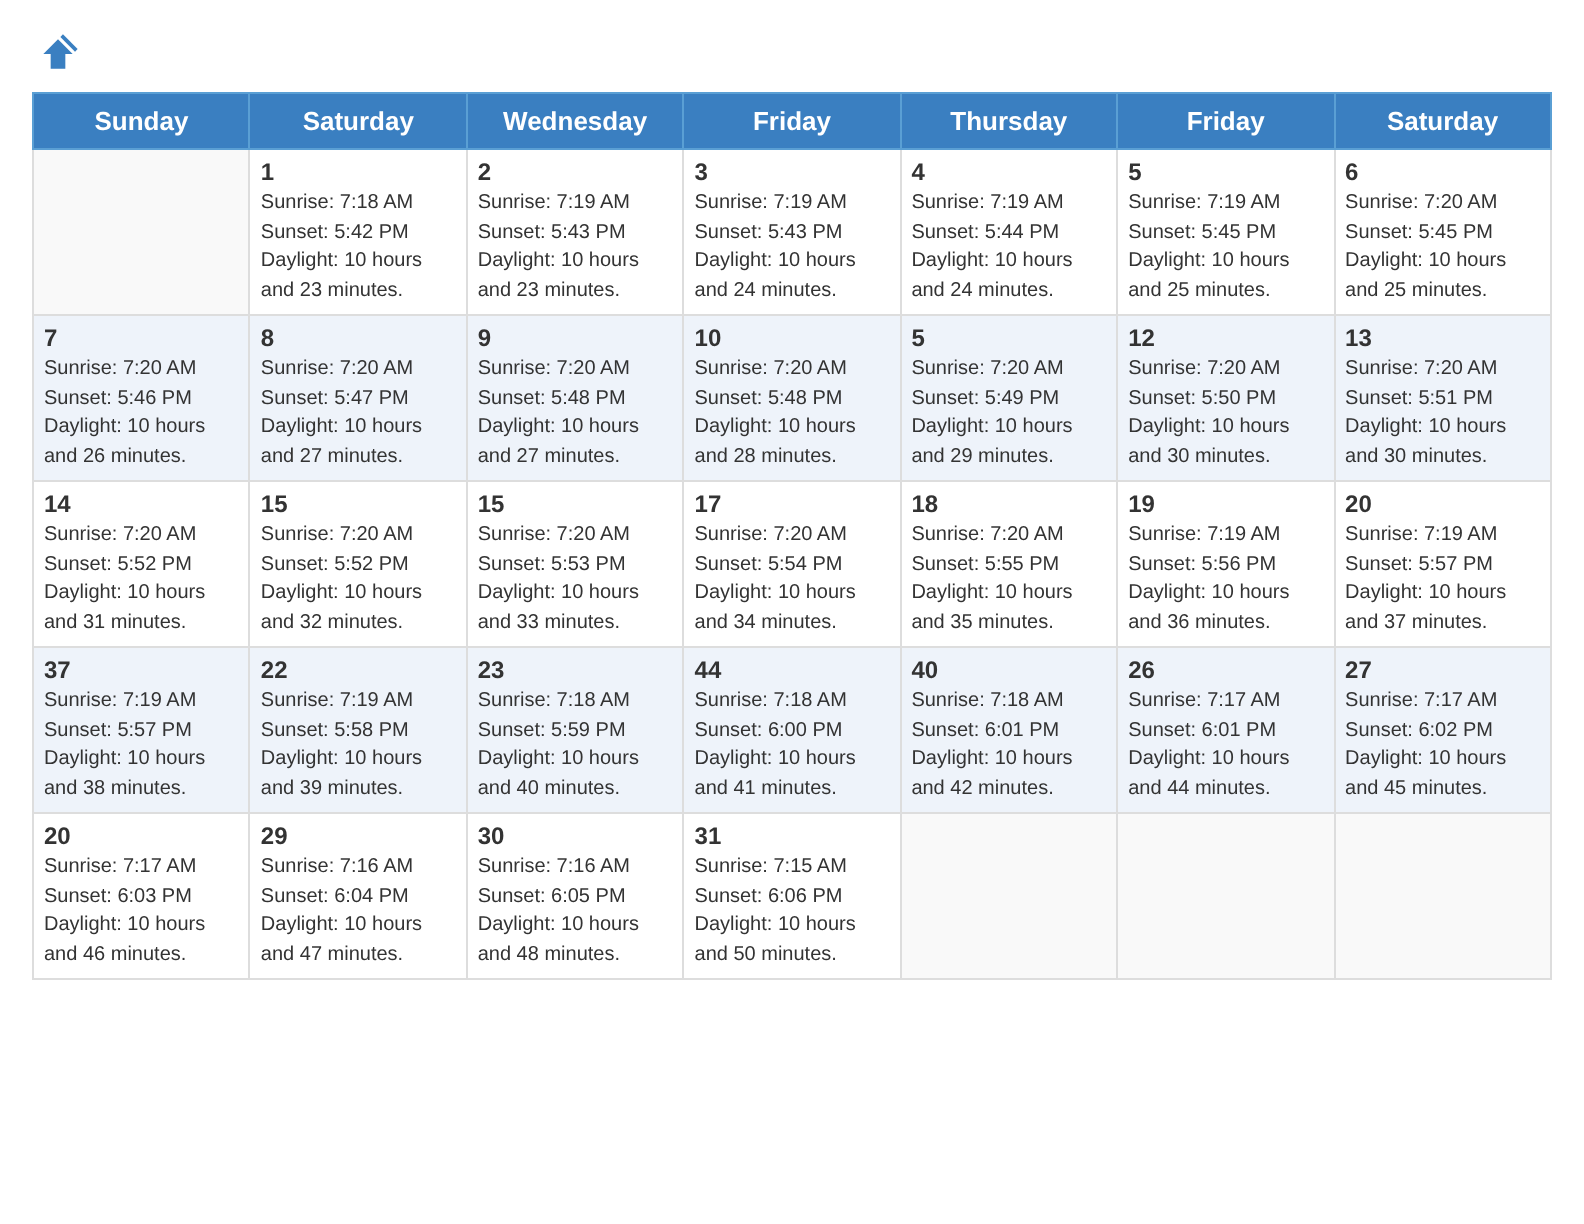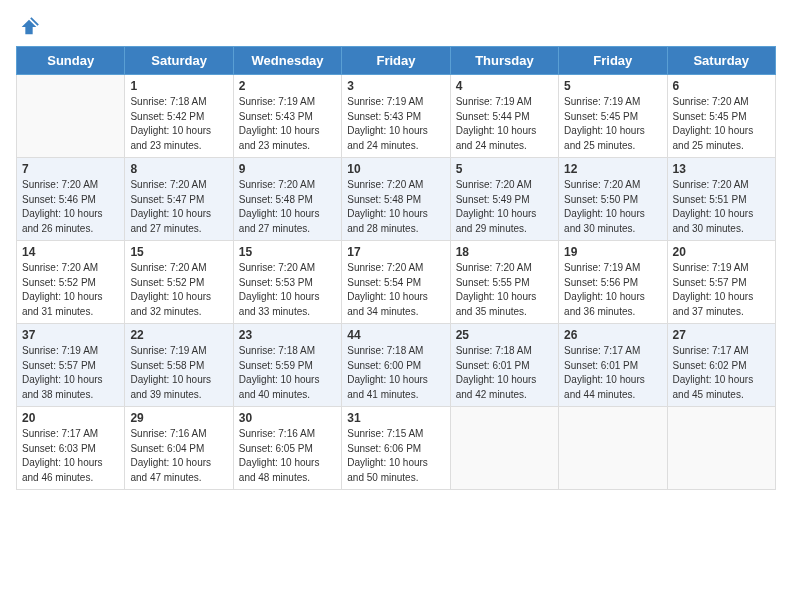--- a/index.html
+++ b/index.html
@@ -234,21 +234,21 @@
         </td>
         <td>
           <span class="day-number">23</span>
           <div class="day-info">Sunrise: 7:18 AM<br>Sunset: 5:59 PM<br>Daylight: 10 hours<br>and 40 minutes.</div>
         </td>
         <td>
           <span class="day-number">44</span>
           <div class="day-info">Sunrise: 7:18 AM<br>Sunset: 6:00 PM<br>Daylight: 10 hours<br>and 41 minutes.</div>
         </td>
         <td>
-          <span class="day-number">25</span>
+          <span class="day-number">40</span>
           <div class="day-info">Sunrise: 7:18 AM<br>Sunset: 6:01 PM<br>Daylight: 10 hours<br>and 42 minutes.</div>
         </td>
         <td>
           <span class="day-number">26</span>
           <div class="day-info">Sunrise: 7:17 AM<br>Sunset: 6:01 PM<br>Daylight: 10 hours<br>and 44 minutes.</div>
         </td>
         <td>
           <span class="day-number">27</span>
           <div class="day-info">Sunrise: 7:17 AM<br>Sunset: 6:02 PM<br>Daylight: 10 hours<br>and 45 minutes.</div>
         </td>

